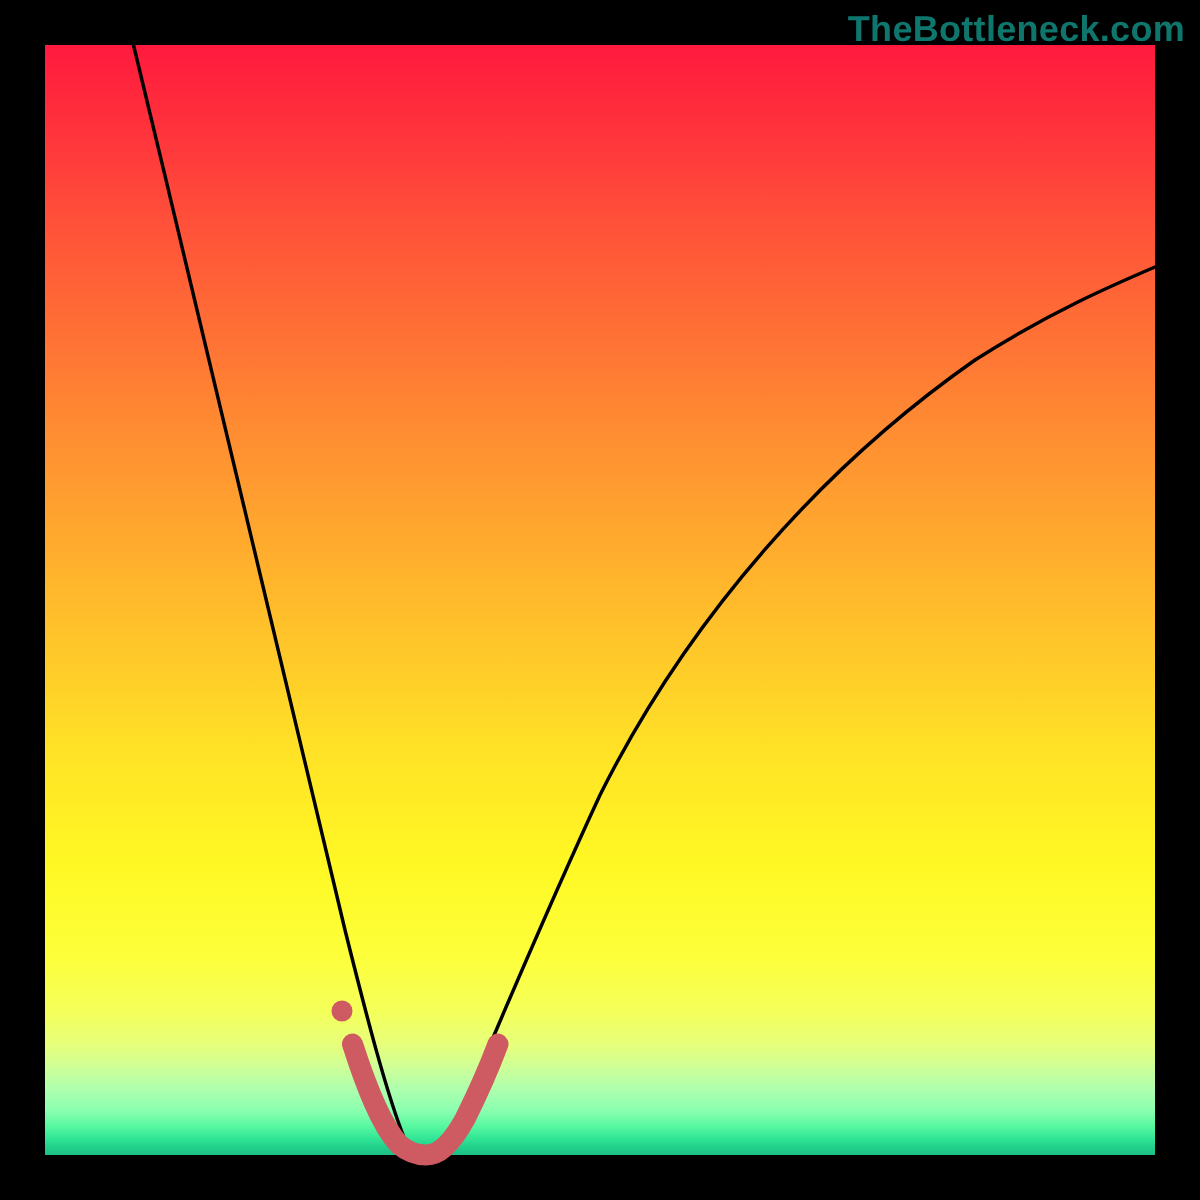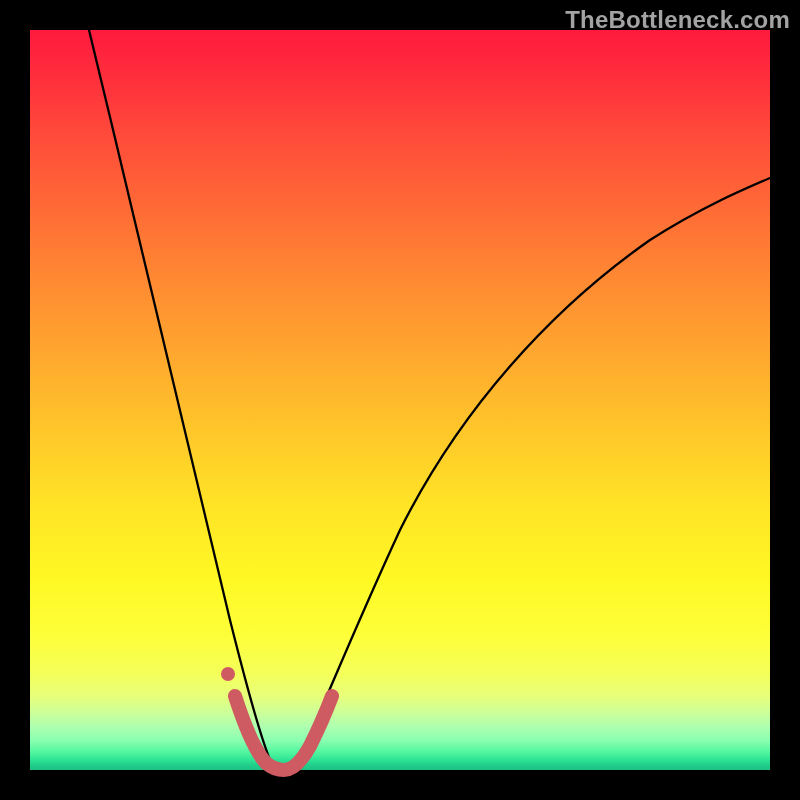--- a/index.html
+++ b/index.html
@@ -38,21 +38,21 @@
       #55f7a0 97.5%,
       #2fe495 98.6%,
       #22cf8b 99.3%,
       #1cc084 100%
     );
   }
   .watermark {
     position: absolute;
     top: 6px;
     right: 10px;
-    color: #a3a3a3;
+    color: #0f766e;
     font-size: 24px;
     font-weight: 600;
     letter-spacing: 0.2px;
     user-select: none;
     margin-left: 24px;
   }
   svg.curve {
     position: absolute;
     left: 0;
     top: 0;

